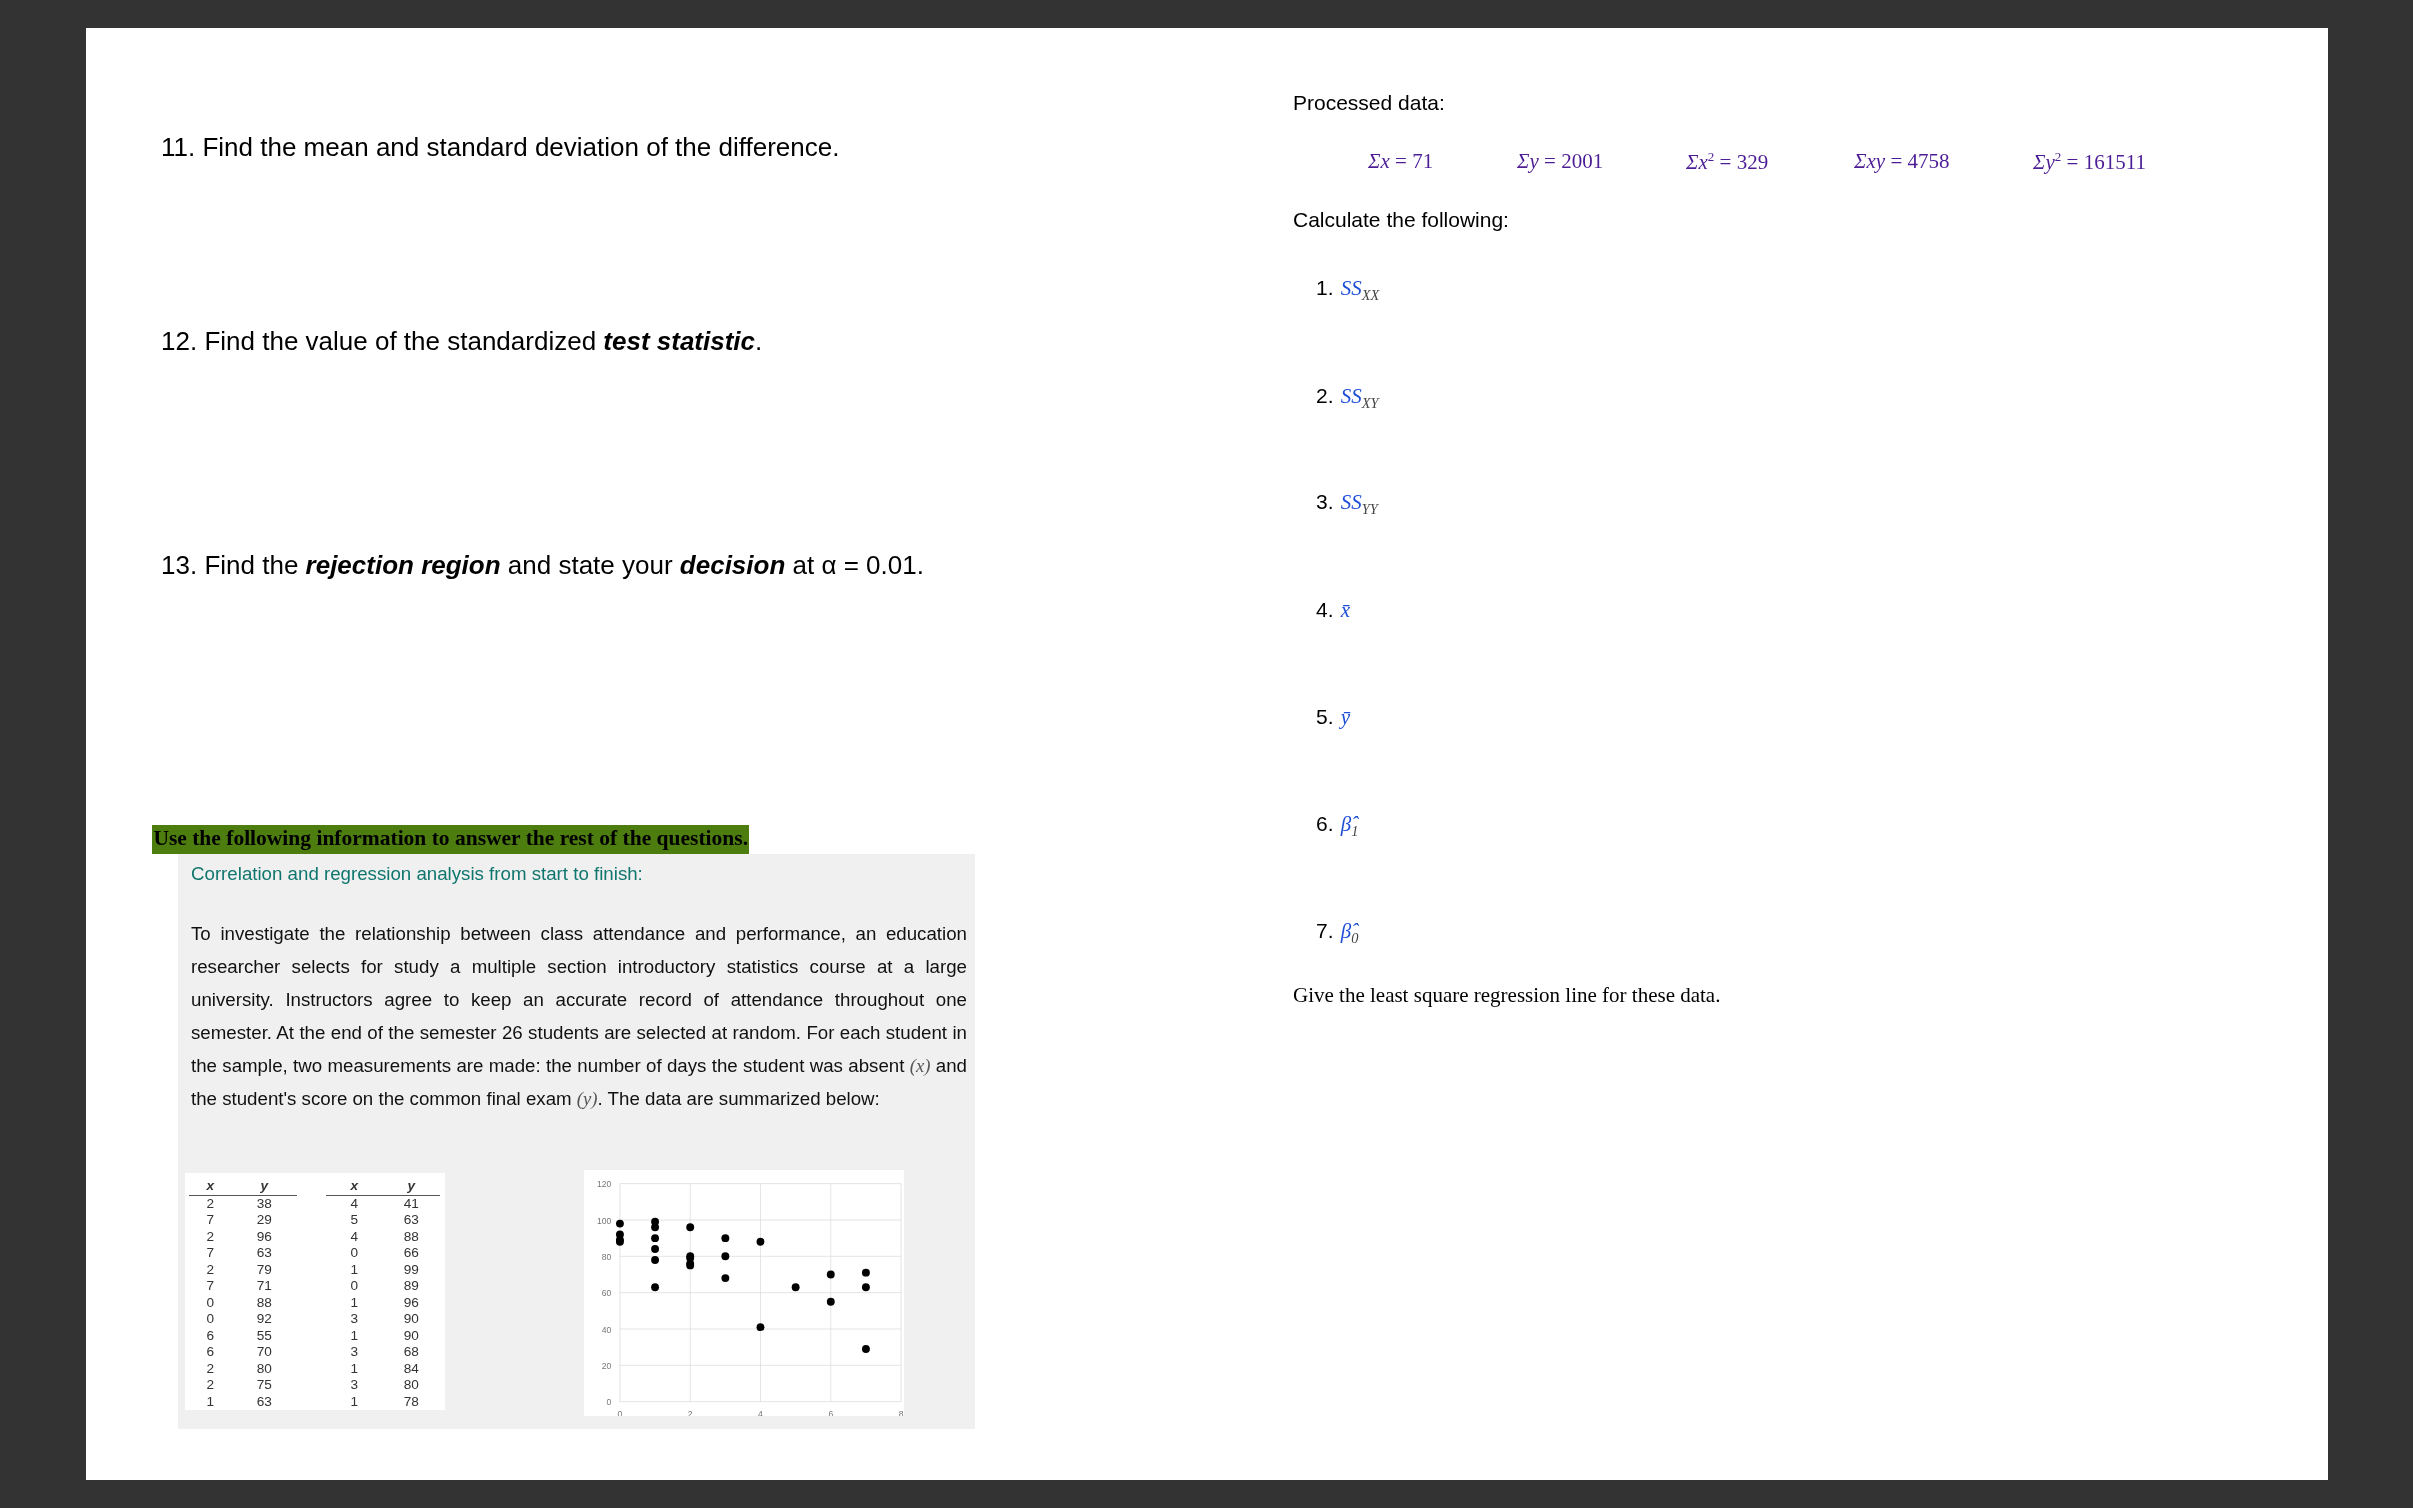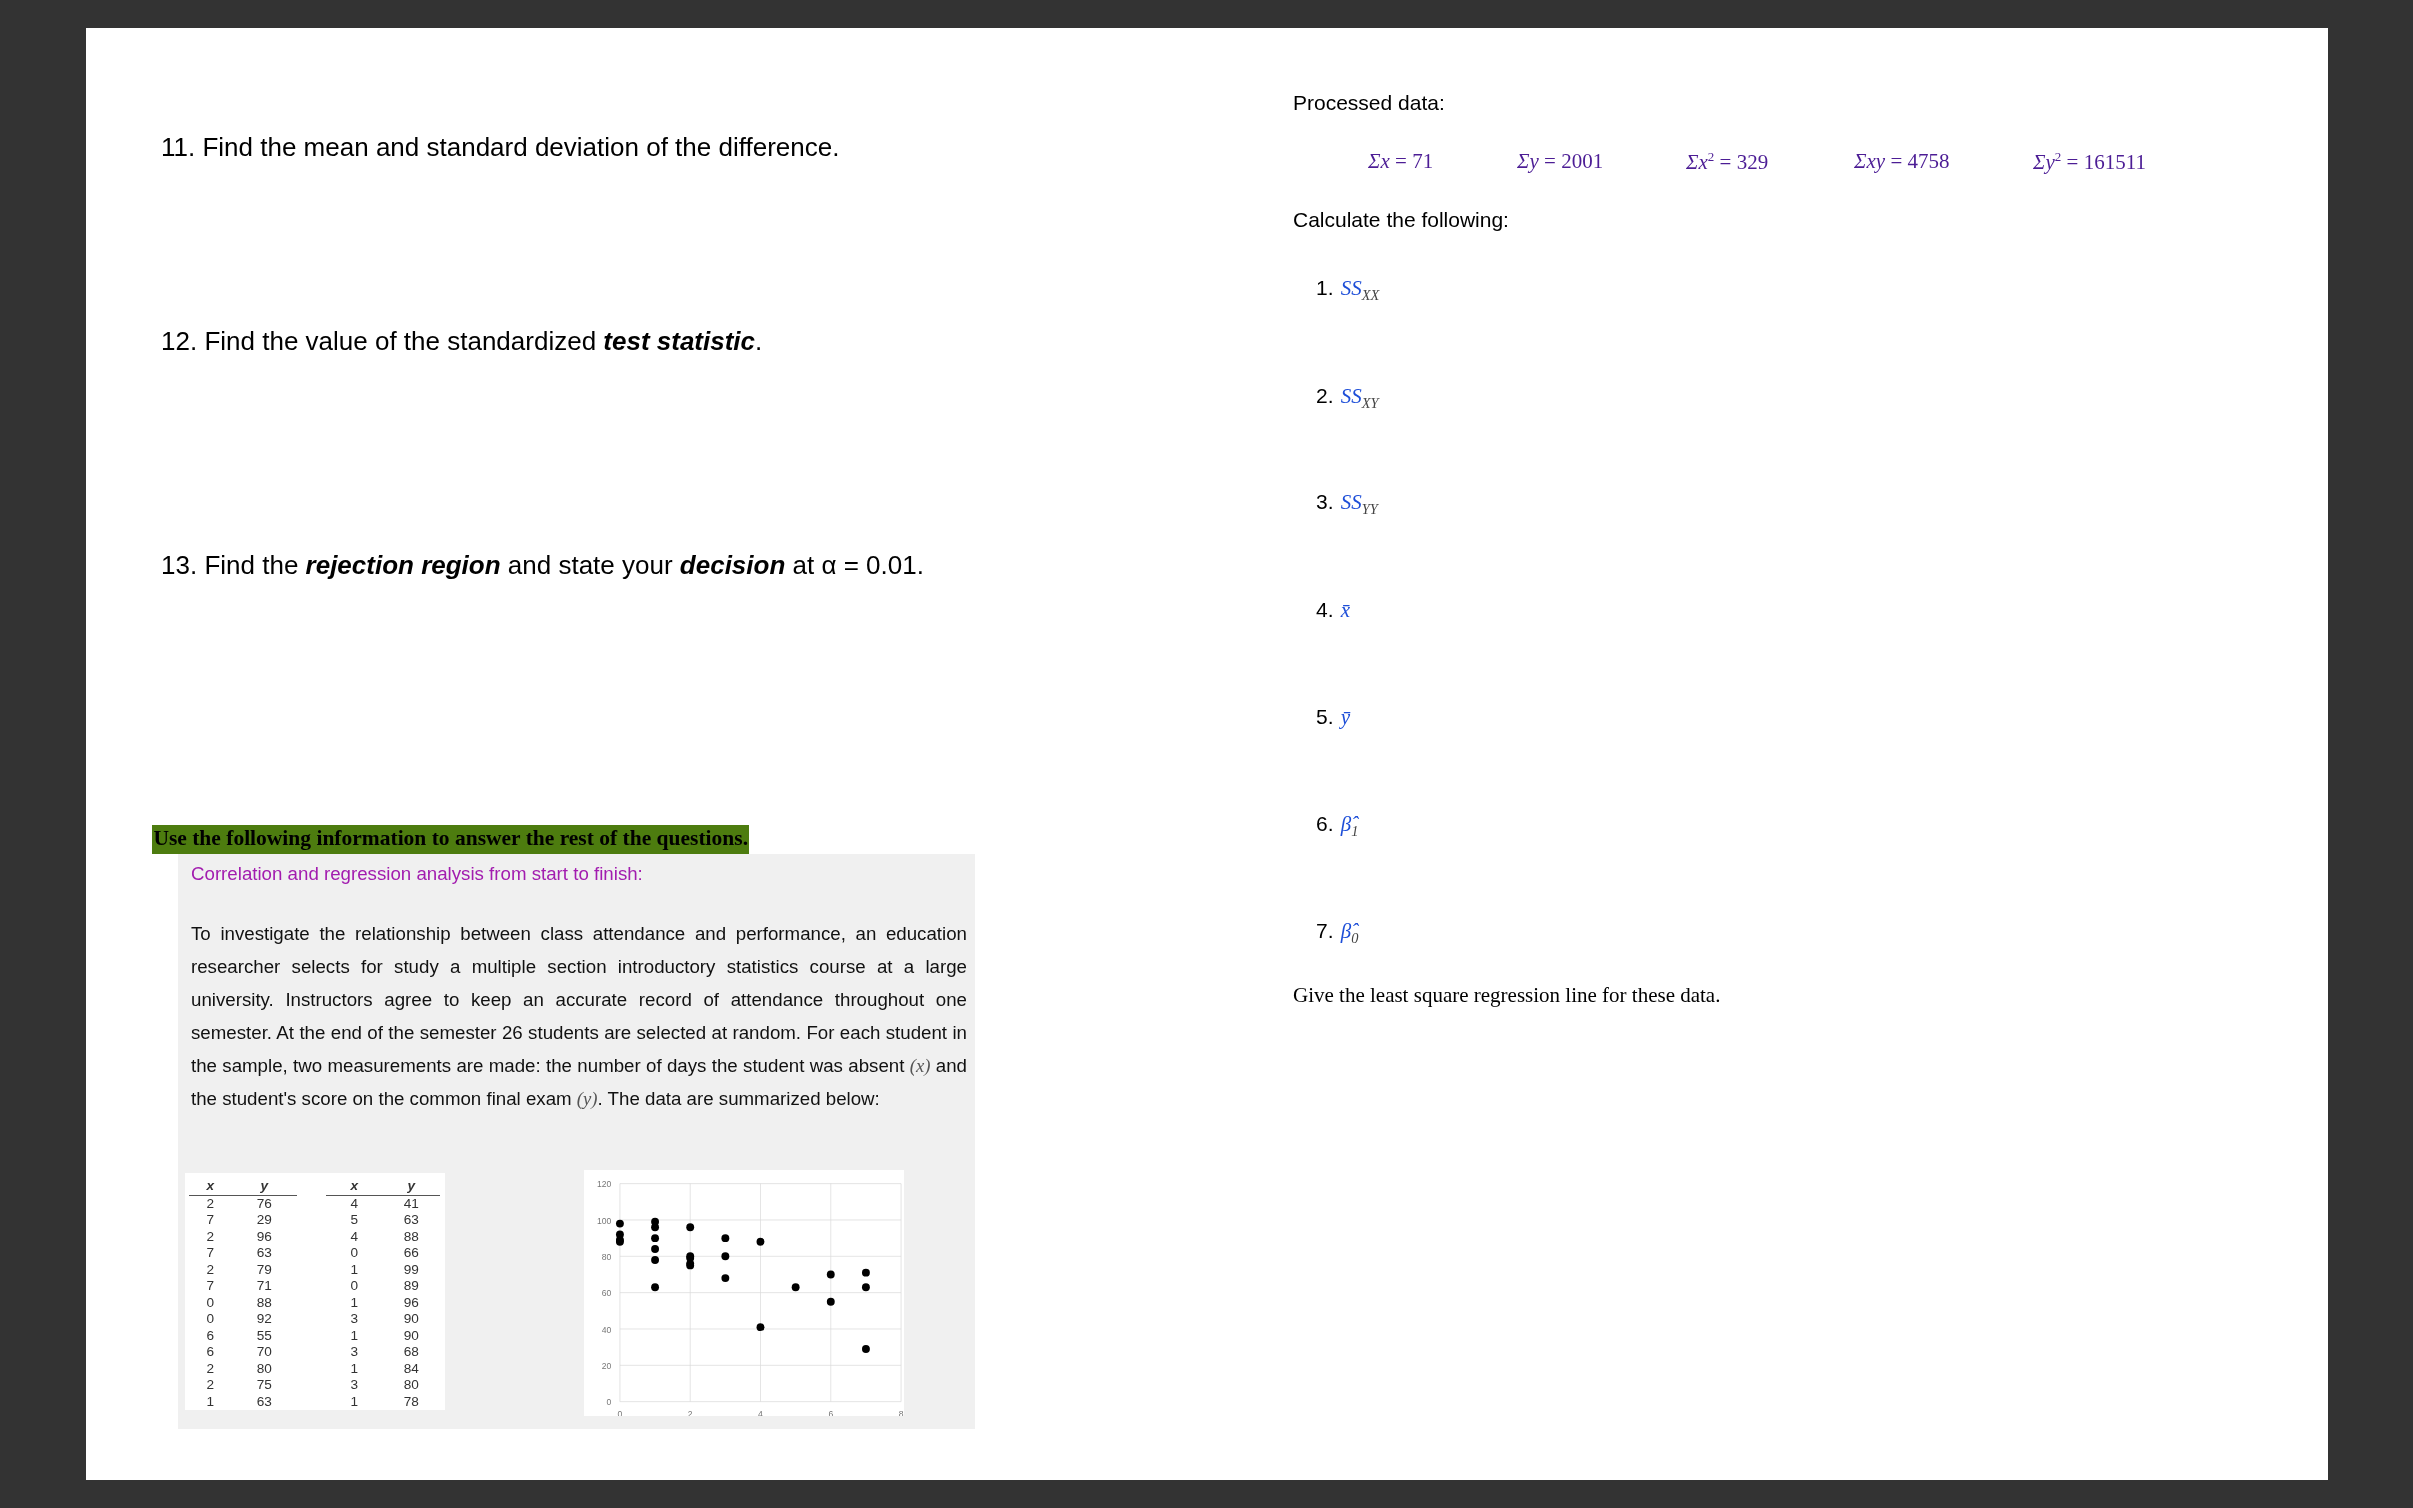--- a/index.html
+++ b/index.html
@@ -35,21 +35,21 @@
     }
     .graybox {
       left: 92px; top: 826px;
       width: 797px; height: 575px;
       background: #f0f0f0;
     }
     .box-title {
       left: 13px; top: 8.6px;
       font-family: "Liberation Sans", sans-serif;
       font-size: 18.7px;
-      color: #a21caf;
+      color: #0f766e;
       white-space: nowrap;
     }
     .para {
       left: 13px; top: 63px;
       width: 776px;
       font-family: "Liberation Sans", sans-serif;
       font-size: 18.7px;
       line-height: 33px;
       text-align: justify;
       text-align-last: left;
@@ -139,21 +139,21 @@
             <th style="width:43px;">x</th>
             <th style="width:65px;">y</th>
             <th style="width:29px; border-bottom:none;"></th>
             <th style="width:57px;">x</th>
             <th style="width:57px;">y</th>
           </tr>
         </thead>
         <tbody id="table-body">
             <tr>
               <td>2</td>
-              <td>76</td>
+              <td>38</td>
               <td></td>
               <td>4</td>
               <td>41</td>
             </tr>
             <tr>
               <td>7</td>
               <td>29</td>
               <td></td>
               <td>5</td>
               <td>63</td>

